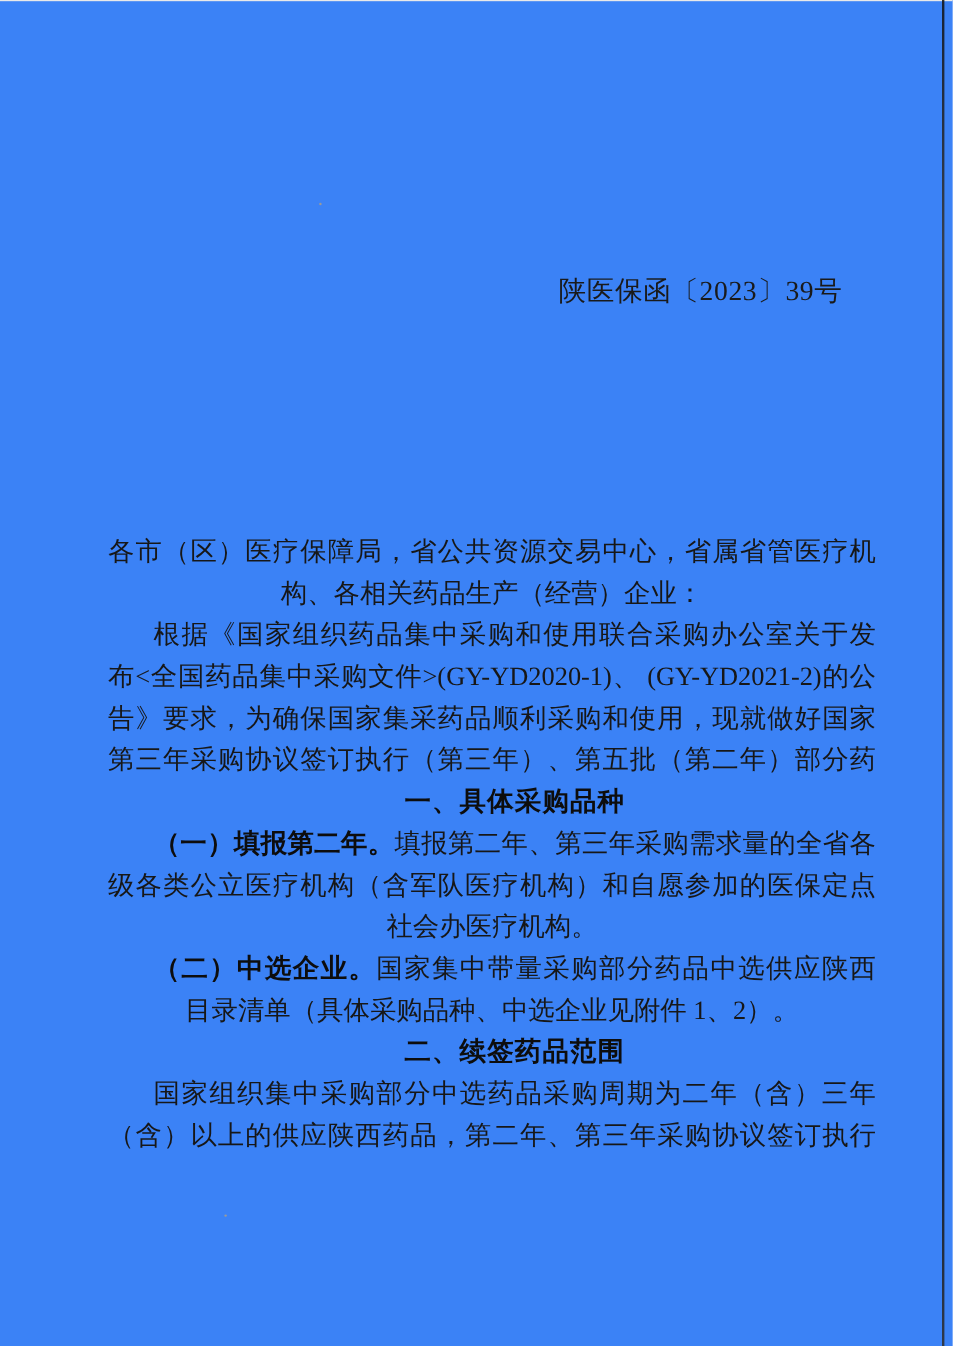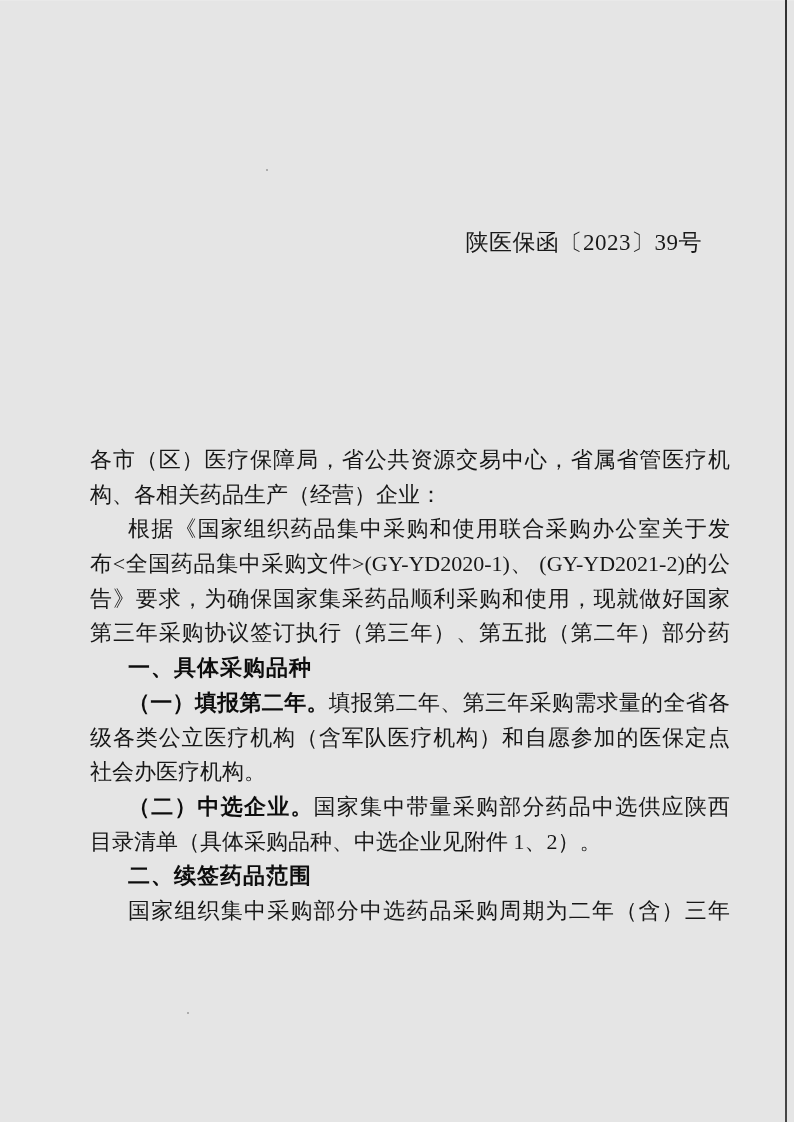--- a/index.html
+++ b/index.html
@@ -1,19 +1,19 @@
 <!DOCTYPE html>
 <html><head>
 <meta charset="utf-8">
 <style>
   html,body{margin:0;padding:0;background:#ffffff;}
   .page{
     position:relative;
     width:794px;height:1122px;
-    background:#e5e5e5;
+    background:#3b82f6;
     overflow:hidden;
     font-family:"Liberation Serif","DejaVu Serif",serif;
     color:#161616;
   }
   .scan-top{
     position:absolute;left:0;top:0;width:794px;height:1px;
     background:#e9e9e9;
   }
   .scan-edge{
     position:absolute;top:0;left:785px;width:2px;height:1122px;
@@ -35,20 +35,21 @@
     letter-spacing:.5px;
   }
   .body-block{
     position:absolute;left:90px;top:443px;width:640px;
     font-size:22px;line-height:34.7px;
     color:#171717;
   }
   .line{
     height:34.7px;white-space:nowrap;
     box-sizing:border-box;
+    text-align:center;
   }
   .line.full{
     white-space:normal;
     text-align:justify;
     text-align-last:justify;
     overflow:hidden;
   }
   .line.ind{padding-left:38px;}
   .line.hd{
     font-family:"Liberation Sans","DejaVu Sans",sans-serif;
@@ -79,20 +80,21 @@
       <span class="bold-head">（一）填报第二年。</span><span>填报第二年、第三年采购需求量的全省各</span>
     </div>
     <div class="line full">级各类公立医疗机构（含军队医疗机构）和自愿参加的医保定点</div>
     <div class="line">社会办医疗机构。</div>
     <div class="line full ind">
       <span class="bold-head">（二）中选企业。</span><span>国家集中带量采购部分药品中选供应陕西</span>
     </div>
     <div class="line">目录清单（具体采购品种、中选企业见附件 1、2）。</div>
     <div class="line hd ind">二、续签药品范围</div>
     <div class="line full ind">国家组织集中采购部分中选药品采购周期为二年（含）三年</div>
+    <div class="line full">（含）以上的供应陕西药品，第二年、第三年采购协议签订执行</div>
   </div>
 
   <div class="speck" style="left:266px;top:169px;"></div>
   <div class="speck" style="left:187px;top:1012px;"></div>
 
   <div class="scan-edge"></div>
 
 </div>
 
 </body></html>

